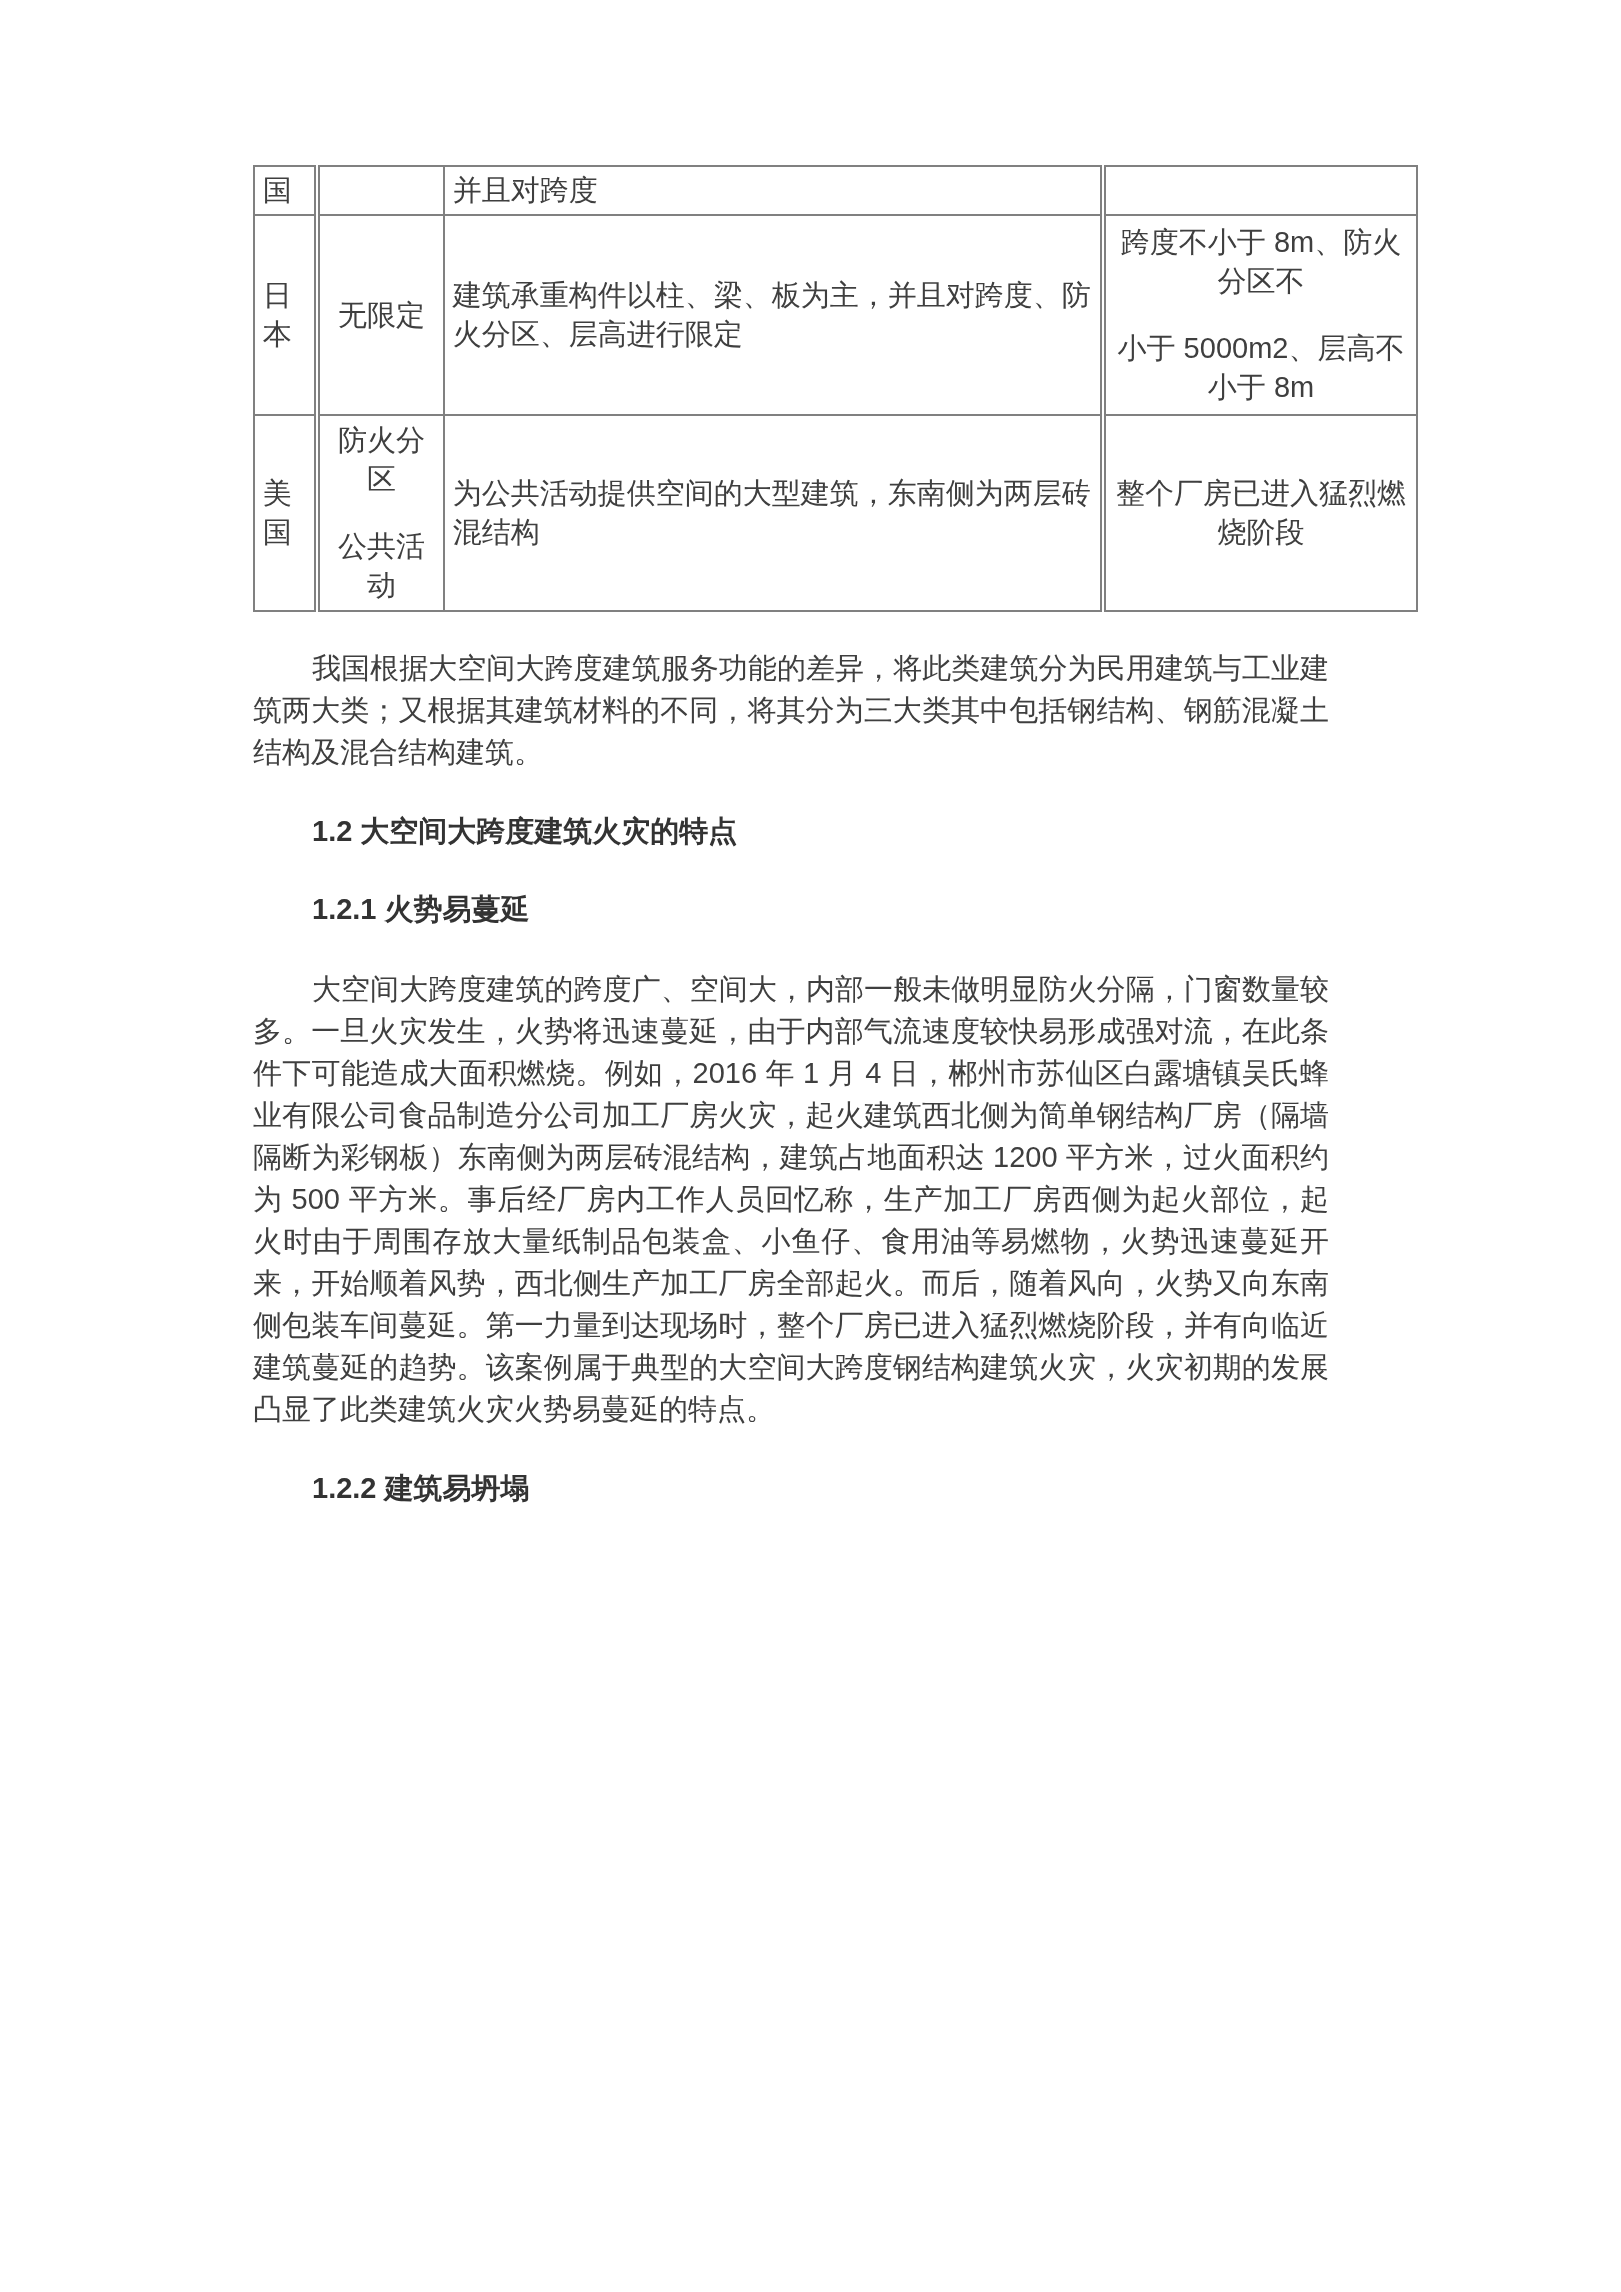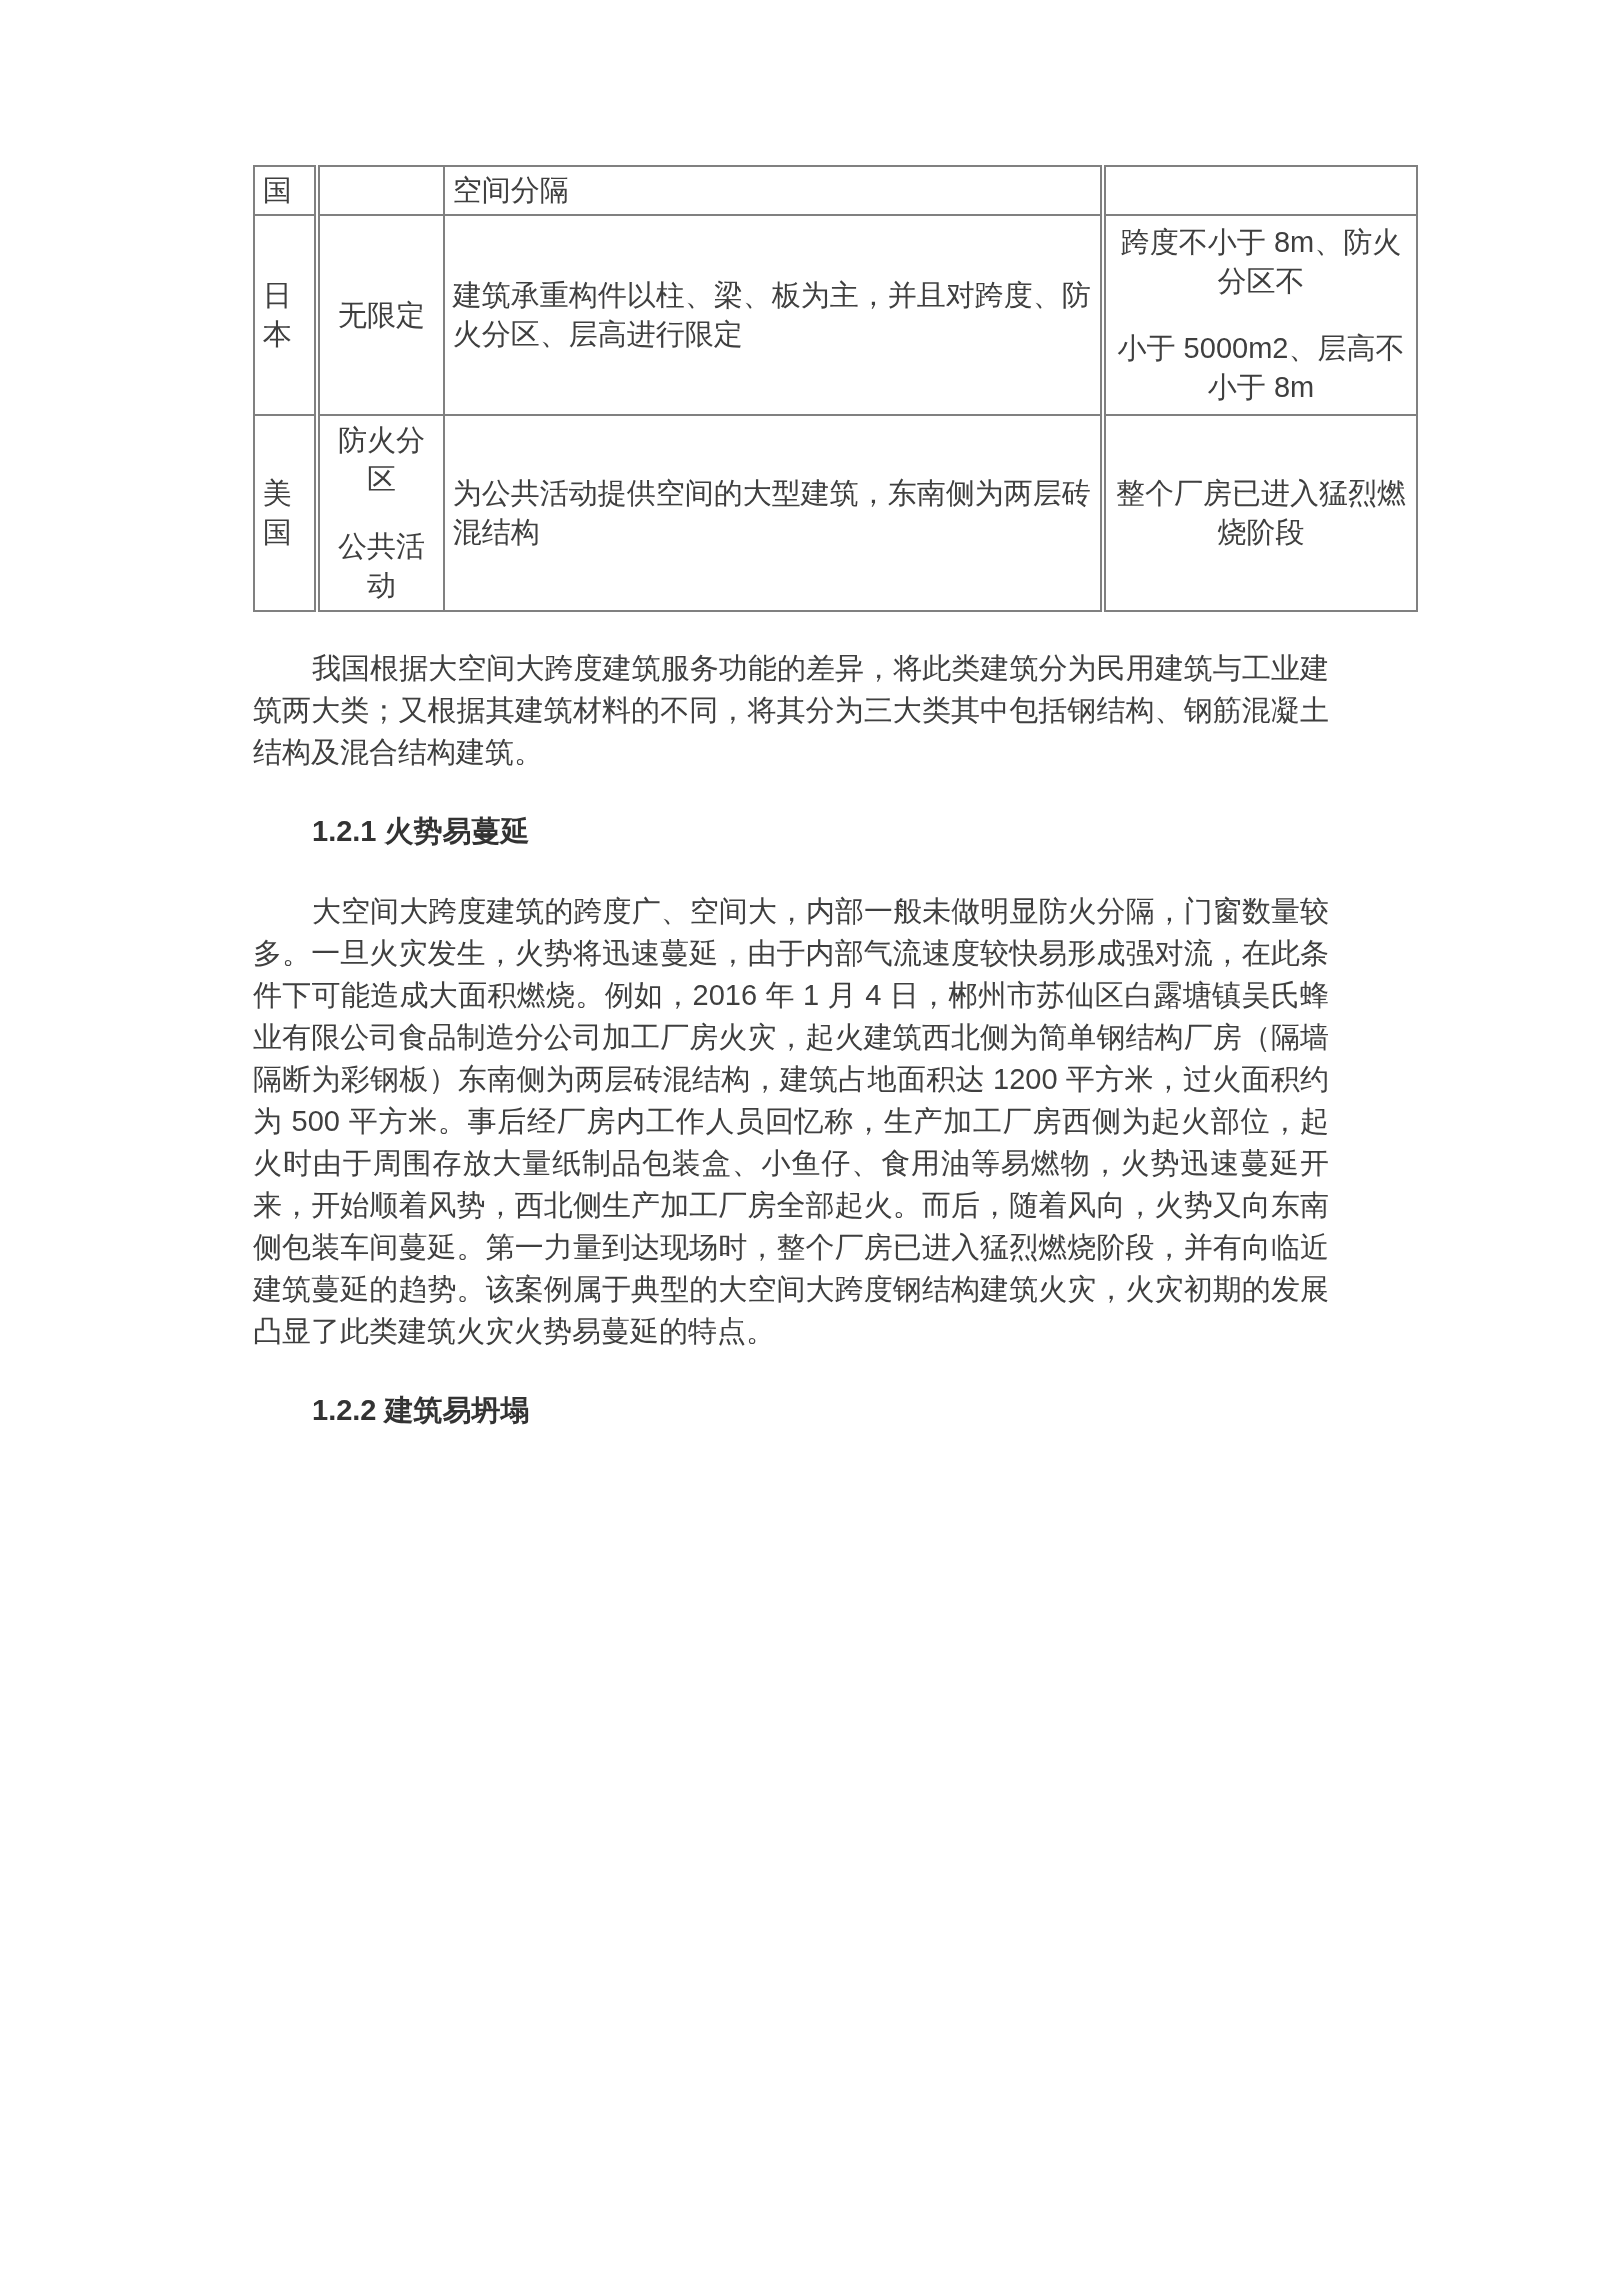--- a/index.html
+++ b/index.html
@@ -65,21 +65,21 @@
     <colgroup>
       <col style="width:63px">
       <col style="width:127px">
       <col style="width:659px">
       <col style="width:314px">
     </colgroup>
     <tbody>
         <tr class="r1">
       <td>国</td>
       <td class="dleft"></td>
-      <td>空间分隔</td>
+      <td>并且对跨度</td>
       <td class="dleft"></td>
     </tr>
     <tr class="r2">
       <td>日本</td>
       <td class="dleft">无限定</td>
       <td>建筑承重构件以柱、梁、板为主，并且对跨度、防火分区、层高进行限定</td>
       <td class="dleft">
         <p class="cellp">跨度不小于 8m、防火分区不</p>
         <p class="cellp">小于 5000m2、层高不小于 8m</p>
       </td>
@@ -91,20 +91,21 @@
         <p class="cellp gap-big">公共活动</p>
       </td>
       <td>为公共活动提供空间的大型建筑，东南侧为两层砖混结构</td>
       <td class="dleft">整个厂房已进入猛烈燃烧阶段</td>
     </tr>
   </tbody>
     </table>
 
   <p class="body first">我国根据大空间大跨度建筑服务功能的差异，将此类建筑分为民用建筑与工业建筑两大类；又根据其建筑材料的不同，将其分为三大类其中包括钢结构、钢筋混凝土结构及混合结构建筑。</p>
 
+  <div class="head">1.2 大空间大跨度建筑火灾的特点</div>
 
   <div class="head">1.2.1 火势易蔓延</div>
 
   <p class="body">大空间大跨度建筑的跨度广、空间大，内部一般未做明显防火分隔，门窗数量较多。一旦火灾发生，火势将迅速蔓延，由于内部气流速度较快易形成强对流，在此条件下可能造成大面积燃烧。例如，2016 年 1 月 4 日，郴州市苏仙区白露塘镇吴氏蜂业有限公司食品制造分公司加工厂房火灾，起火建筑西北侧为简单钢结构厂房（隔墙隔断为彩钢板）东南侧为两层砖混结构，建筑占地面积达 1200 平方米，过火面积约为 500 平方米。事后经厂房内工作人员回忆称，生产加工厂房西侧为起火部位，起火时由于周围存放大量纸制品包装盒、小鱼仔、食用油等易燃物，火势迅速蔓延开来，开始顺着风势，西北侧生产加工厂房全部起火。而后，随着风向，火势又向东南侧包装车间蔓延。第一力量到达现场时，整个厂房已进入猛烈燃烧阶段，并有向临近建筑蔓延的趋势。该案例属于典型的大空间大跨度钢结构建筑火灾，火灾初期的发展凸显了此类建筑火灾火势易蔓延的特点。</p>
 
   <div class="head">1.2.2 建筑易坍塌</div>
 
 </div>
 
 

